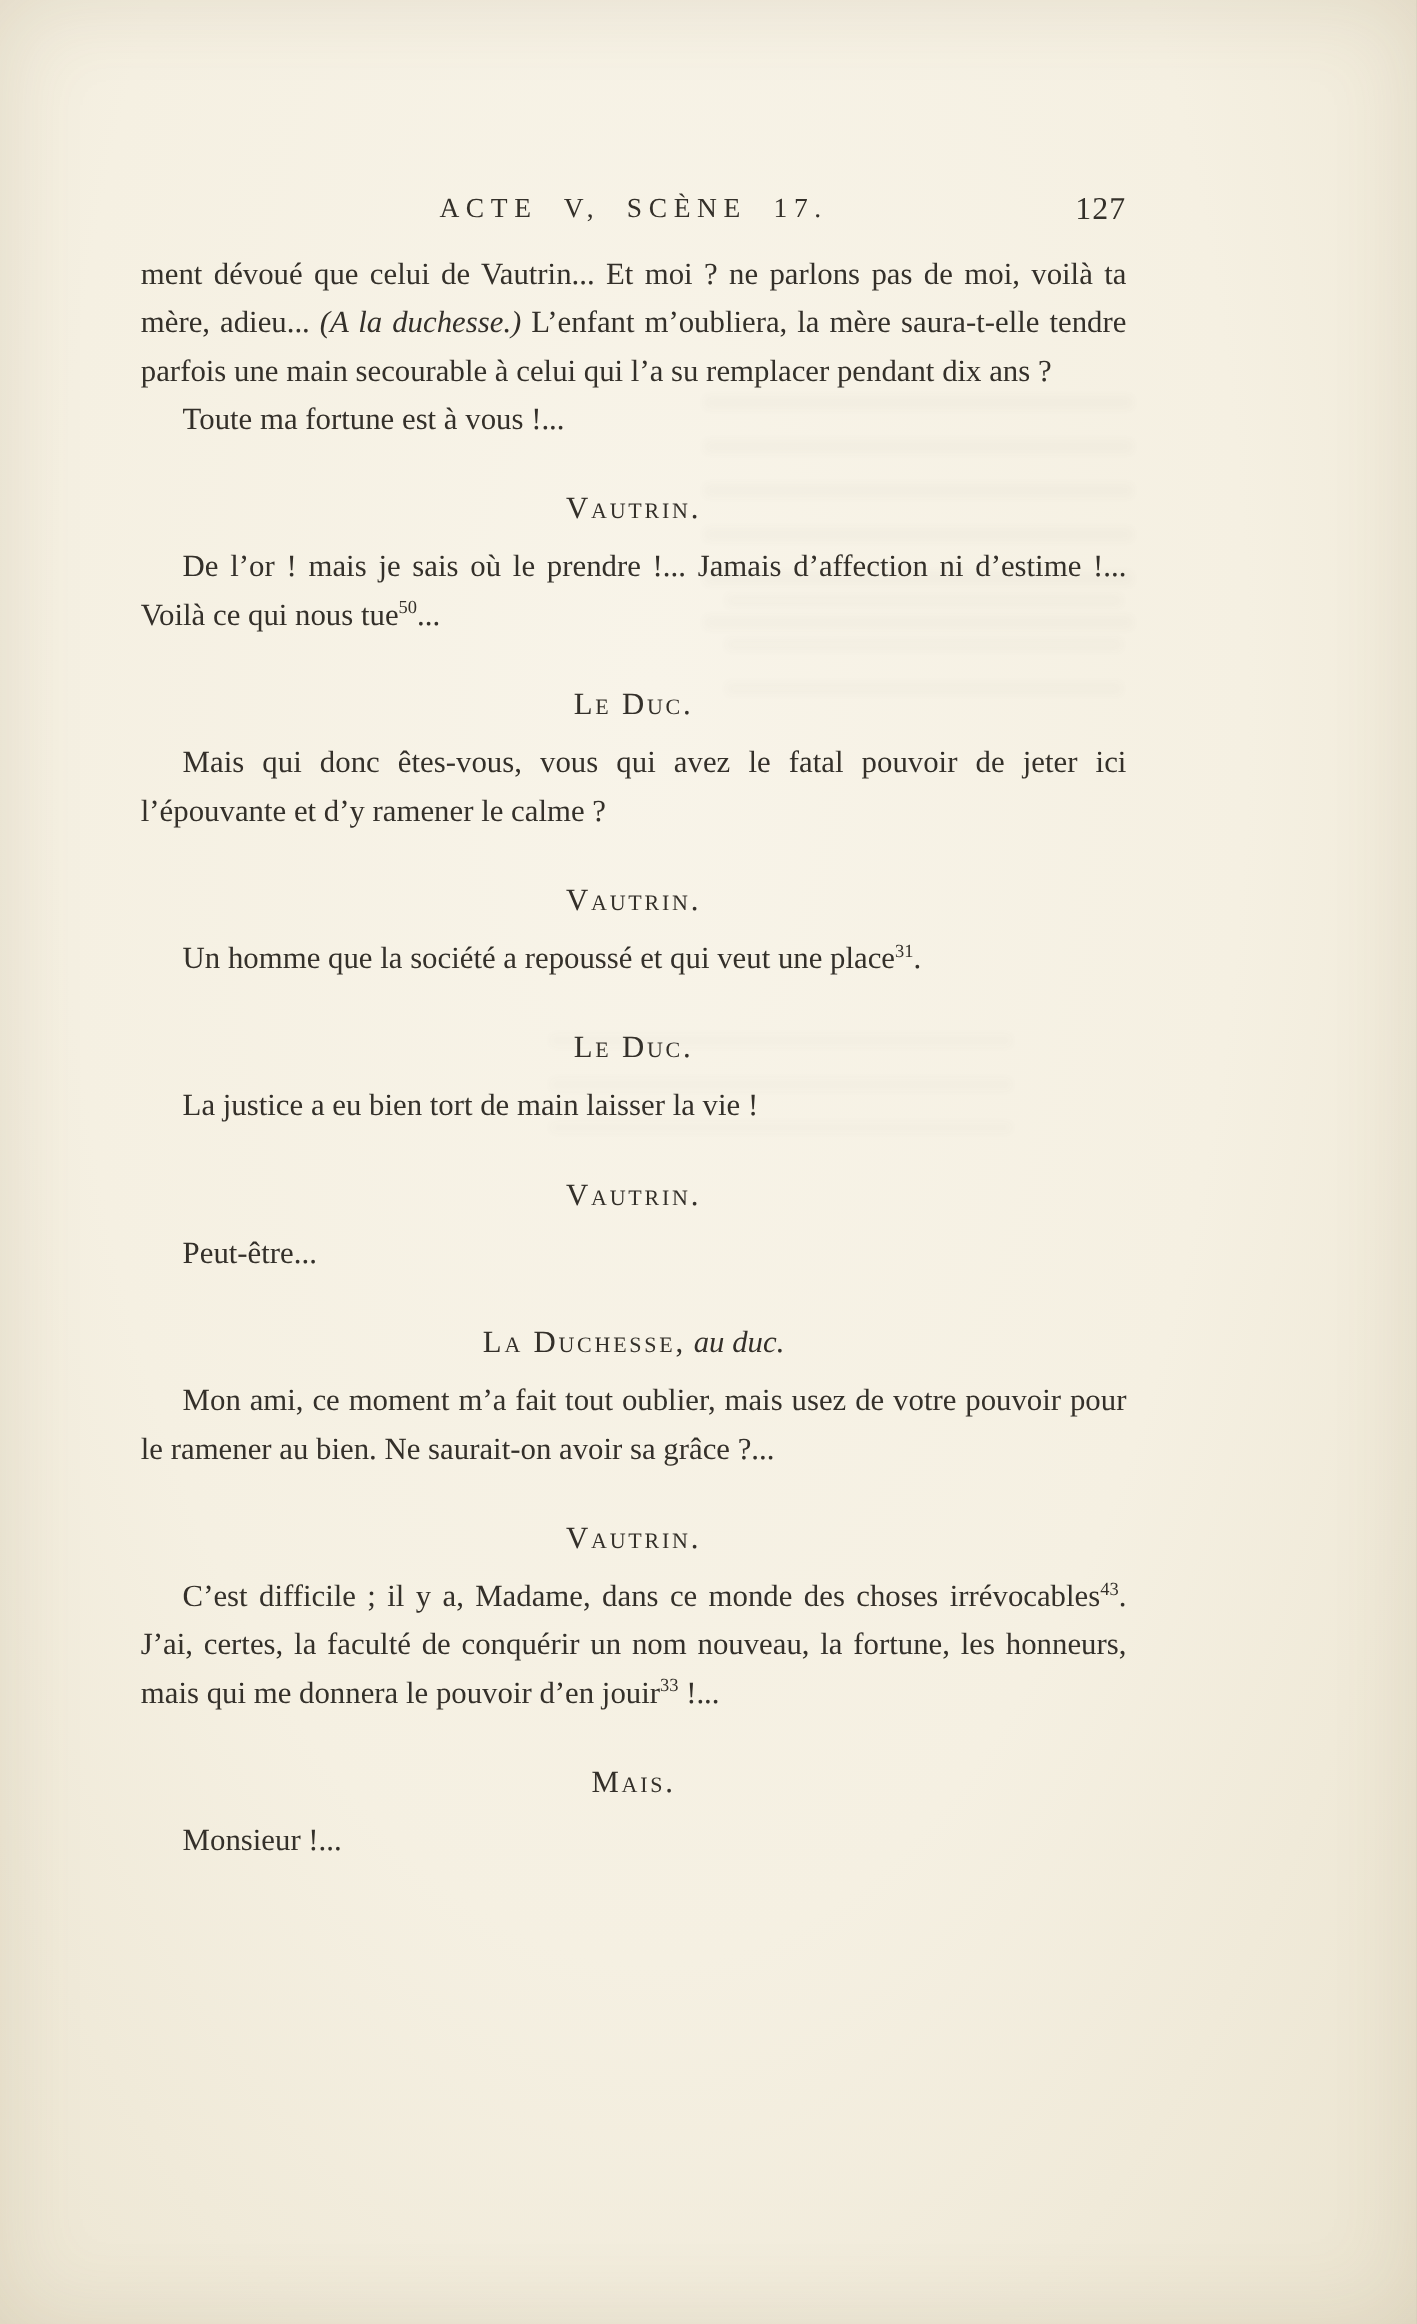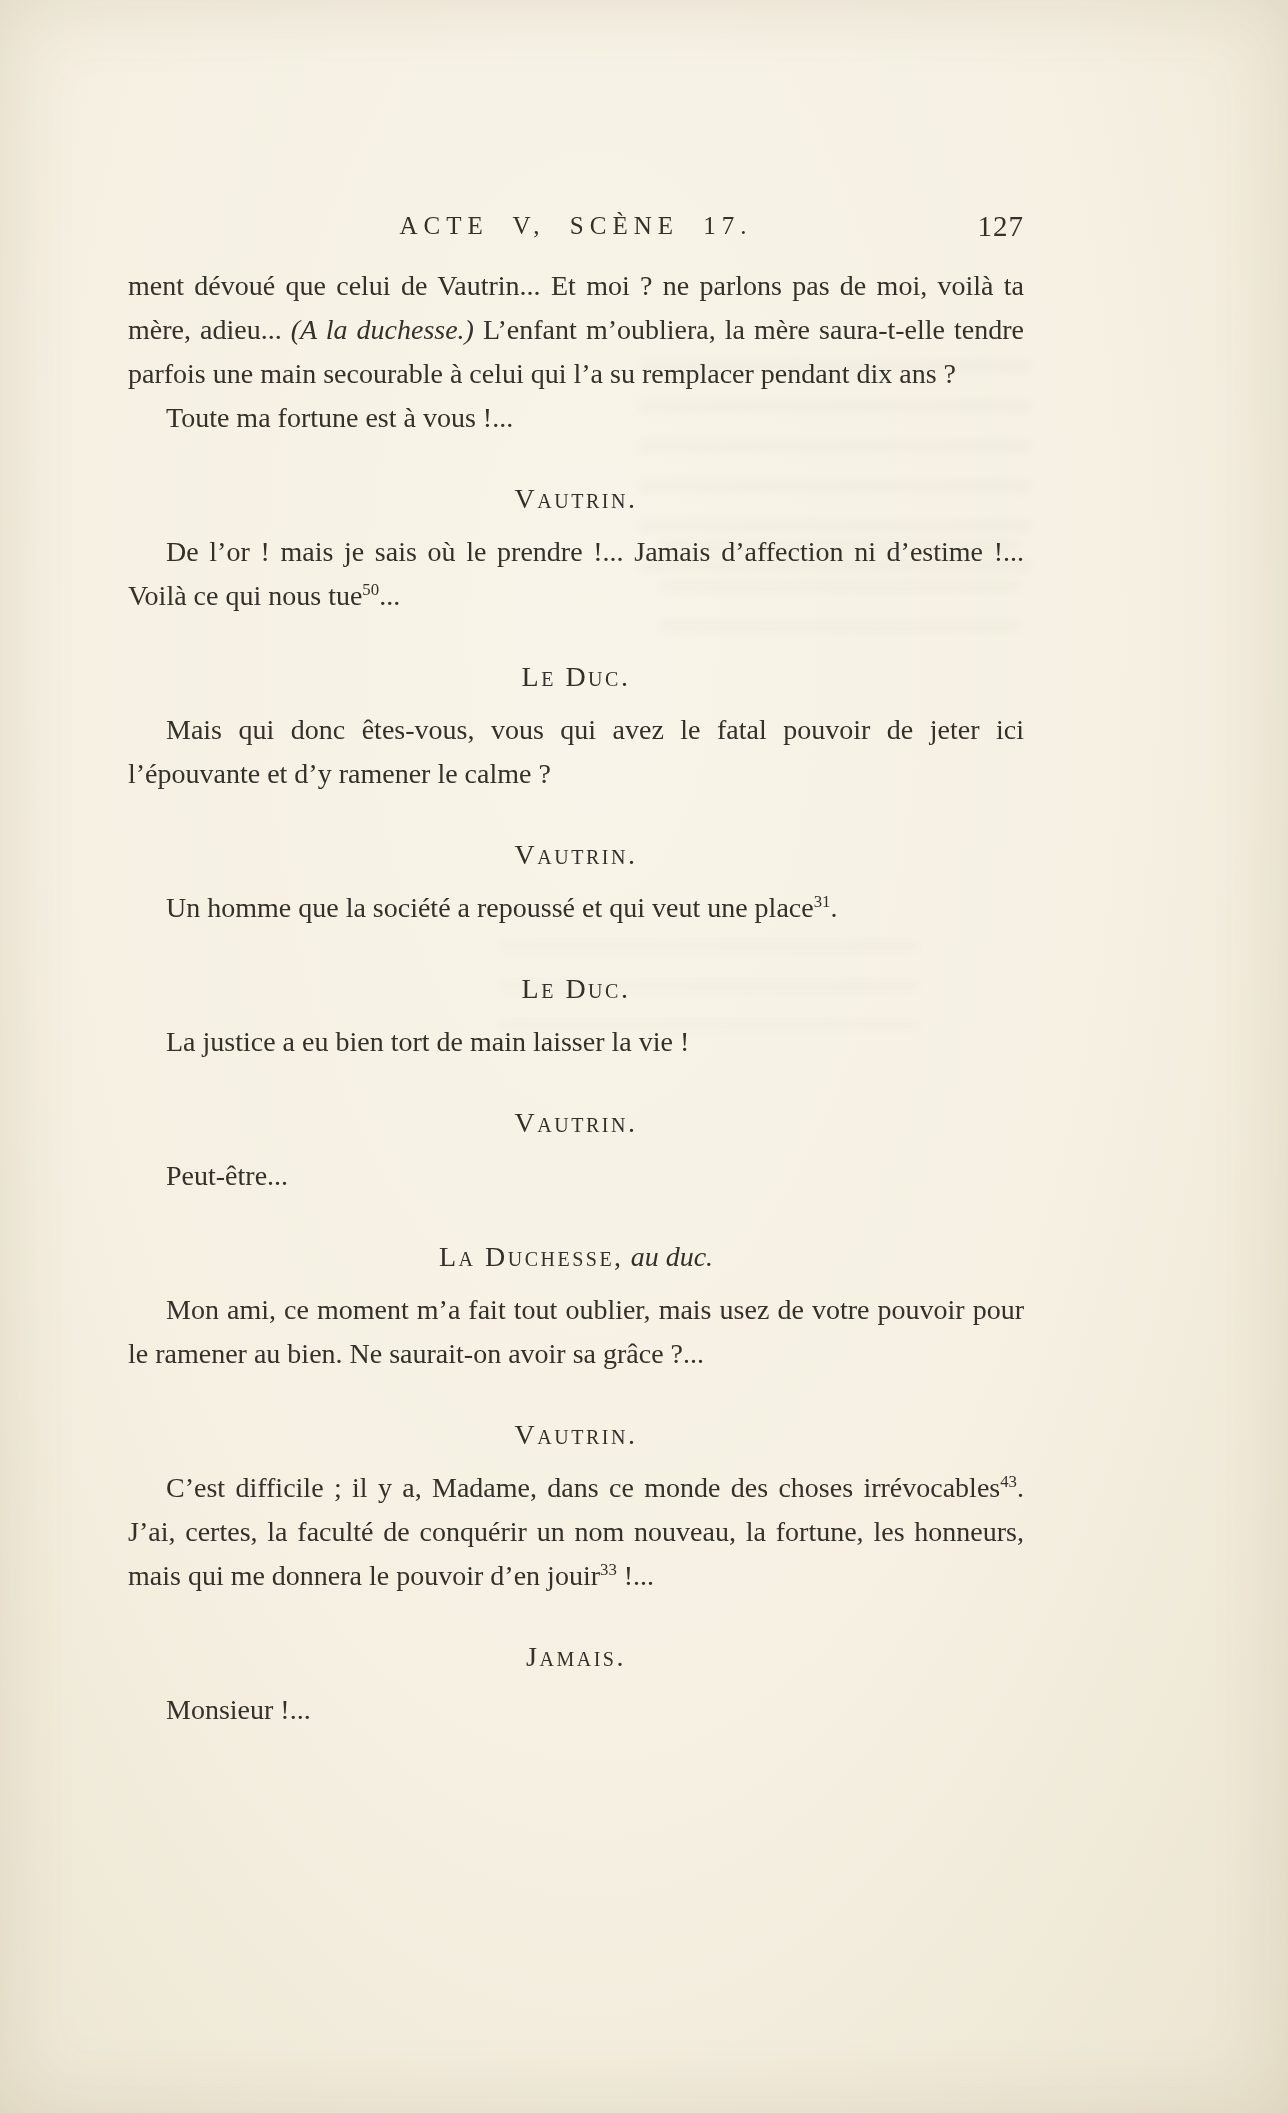--- a/index.html
+++ b/index.html
@@ -23,21 +23,21 @@
     filter:blur(4px);
     opacity:.05;
     pointer-events:none;
   }
   .g1{left:640px;top:360px;width:390px;height:230px;}
   .g2{left:660px;top:540px;width:360px;height:110px;opacity:.045;}
   .g3{left:500px;top:940px;width:420px;height:90px;opacity:.035;}
   .column{
     position:absolute;left:128px;top:172px;width:896px;
   }
-  .pheader{position:relative;height:44px;margin-bottom:12px;margin-top:36px;}
+  .pheader{position:relative;height:44px;margin-bottom:12px;}
   .ptitle{
     text-align:center;
     font-size:25px;
     letter-spacing:6px;
     word-spacing:12px;
     padding-top:4px;
   }
   .pnum{
     position:absolute;right:0;top:2px;
     font-size:29px;letter-spacing:1px;
@@ -100,18 +100,18 @@
     <p class="para"><span>Peut-être...</span></p>
 
     <p class="speaker"><span class="sc">La Duchesse,</span><span class="it"> au duc.</span></p>
 
     <p class="para"><span>Mon ami, ce moment m’a fait tout oublier, mais usez de votre pouvoir pour le ramener au bien. Ne saurait-on avoir sa grâce ?...</span></p>
 
     <p class="speaker"><span class="sc">Vautrin.</span></p>
 
     <p class="para"><span>C’est difficile ; il y a, Madame, dans ce monde des choses irrévocables</span><span class="sup">43</span><span>. J’ai, certes, la faculté de conquérir un nom nouveau, la fortune, les honneurs, mais qui me donnera le pouvoir d’en jouir</span><span class="sup">33</span><span> !...</span></p>
 
-    <p class="speaker"><span class="sc">Jamais.</span></p>
+    <p class="speaker"><span class="sc">Mais.</span></p>
 
     <p class="para"><span>Monsieur !...</span></p>
 
   </div>
 </div>
 
 </body></html>

